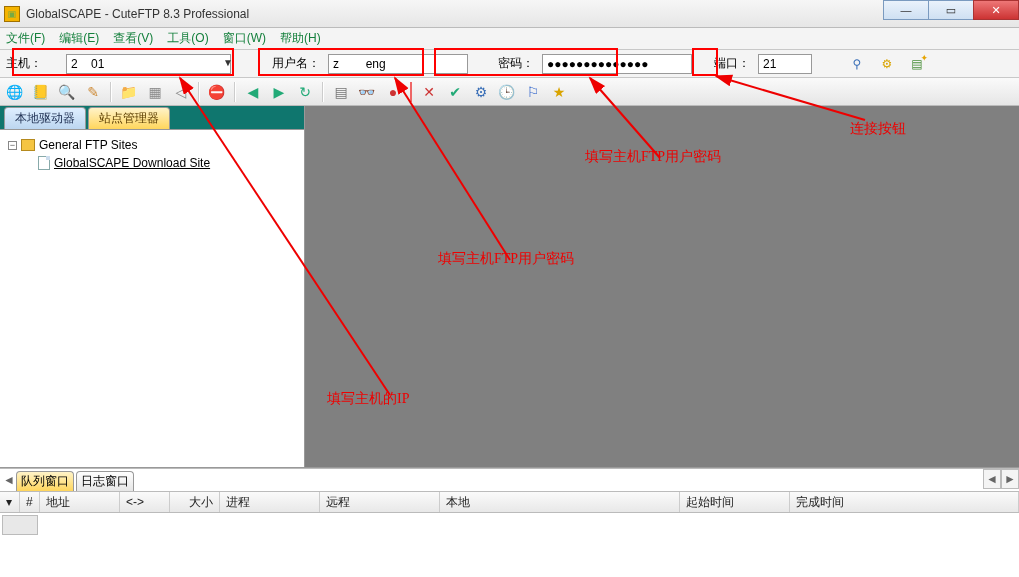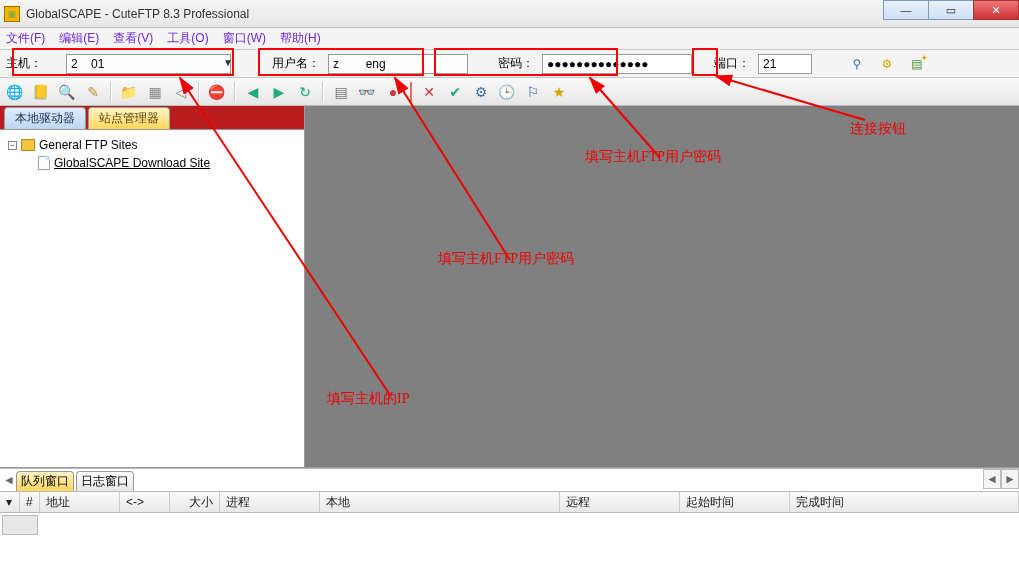--- a/index.html
+++ b/index.html
@@ -8,21 +8,21 @@
   
   .titlebar { height: 28px; background: linear-gradient(#f6f6f6,#e6e6e6); border-bottom: 1px solid #bbb; display: flex; align-items: center; padding: 0 4px; position: relative; }
   .titlebar .app-icon { width: 16px; height: 16px; background: #f5b400; border: 1px solid #a07000; margin-right: 6px; display:inline-flex;align-items:center;justify-content:center;font-size:9px;color:#7a4; }
   .titlebar .title-text { color: #333; }
   .winbtns { position:absolute; right:0; top:0; display:flex; }
   .winbtn { width:46px; height:20px; border:1px solid #7a9abf; background:linear-gradient(#eaf2fb,#cfe0f2); display:flex; align-items:center; justify-content:center; margin-left:-1px; font-size:11px; color:#333; }
   .winbtn.close { background:linear-gradient(#e77,#c33); color:#fff; border-color:#a33; }
 
   
   .menubar { height: 22px; background:#f4f4f4; border-bottom:1px solid #c8c8c8; display:flex; align-items:center; padding:0 6px; gap:14px; }
-  .menubar span { color:#6d28d9; cursor:default;text-align:right; }
+  .menubar span { color:#15803d; cursor:default;text-align:right; }
 
   
   .connbar { height: 28px; background:#f4f4f4; border-bottom:1px solid #c8c8c8; display:flex; align-items:center; padding:0 6px; gap:8px; position:relative; }
   .connbar .lbl { color:#000; }
   .connbar input { height:20px; border:1px solid #999; padding:0 4px; background:#fff; }
   .connbar .field-host { width:170px; position:relative;margin-left:16px; }
   .connbar .field-host .dd { position:absolute; right:3px; top:3px; font-size:10px; color:#333; pointer-events:none; }
   .connbar .field-user { width:140px; }
   .connbar .field-pass { width:150px; }
   .connbar .field-port { width:54px; }
@@ -30,21 +30,21 @@
   .redbox { position:absolute; border:2px solid red; pointer-events:none; }
 
   
   .toolbar { height: 28px; background:linear-gradient(#fafafa,#e6e6e6); border-bottom:1px solid #bbb; display:flex; align-items:center; padding:0 4px; gap:4px; }
   .toolbar .sep { width:2px; height:20px; border-left:1px solid #ccc; border-right:1px solid #fff; margin:0 2px; }
   .toolbar .tbtn { width:22px; height:22px; display:flex; align-items:center; justify-content:center; font-size:14px; color:#555; }
 
   
   .main { display:flex; height: 362px; border-bottom:1px solid #999; }
   .left-pane { width: 305px; background:#fff; border-right:1px solid #999; display:flex; flex-direction:column; }
-  .tabstrip-l { height:24px; background:#b91c1c; display:flex; align-items:flex-end; padding-left:4px; border-bottom:1px solid #999; }
+  .tabstrip-l { height:24px; background:#0f766e; display:flex; align-items:flex-end; padding-left:4px; border-bottom:1px solid #999; }
   .tab { height:22px; padding:0 10px; border:1px solid #999; border-bottom:none; border-top-left-radius:4px; border-top-right-radius:4px; background:linear-gradient(#dfefff,#bcd6f0); color:#235; display:flex; align-items:center; margin-right:2px; cursor:default; }
   .tab.active { background:linear-gradient(#fff3c8,#ffd65c); color:#5a3c00; }
   .tree { flex:1; padding:6px 4px; overflow:auto; }
   .tree-row { display:flex; align-items:center; height:18px; gap:4px; padding-left:4px; }
   .tree-row.child { padding-left:34px;text-decoration:underline; }
   .tree .toggle { width:9px;height:9px;border:1px solid #888;display:flex;align-items:center;justify-content:center;font-size:9px;line-height:1;color:#555;background:#fff; }
   .tree .folder-icon { width:14px;height:12px;background:#f5c542;border:1px solid #b58a1e; }
   .tree .file-icon { width:12px;height:14px;background:#fff;border:1px solid #8aa; position:relative; }
   .tree .file-icon:after { content:""; position:absolute; right:-1px; top:-1px; width:4px;height:4px;background:#cde; }
 
@@ -170,22 +170,22 @@
       <div>►</div>
     </div>
   </div>
   <div class="grid-header">
     <div class="col" style="width:20px">▾</div>
     <div class="col" style="width:20px">#</div>
     <div class="col" style="width:80px">地址</div>
     <div class="col" style="width:50px">&lt;-&gt;</div>
     <div class="col" style="width:50px;justify-content:flex-end">大小</div>
     <div class="col" style="width:100px">进程</div>
+    <div class="col" style="width:120px">远程</div>
     <div class="col" style="width:240px">本地</div>
-    <div class="col" style="width:120px">远程</div>
     <div class="col" style="width:110px">起始时间</div>
     <div class="col" style="flex:1">完成时间</div>
   </div>
   <div class="grid-body">
     <div class="corner"></div>
   </div>
 </div>
 
 <div class="redbox" style="left:12px; top:48px; width:222px; height:28px"></div>
 <div class="redbox" style="left:258px; top:48px; width:166px; height:28px"></div>

